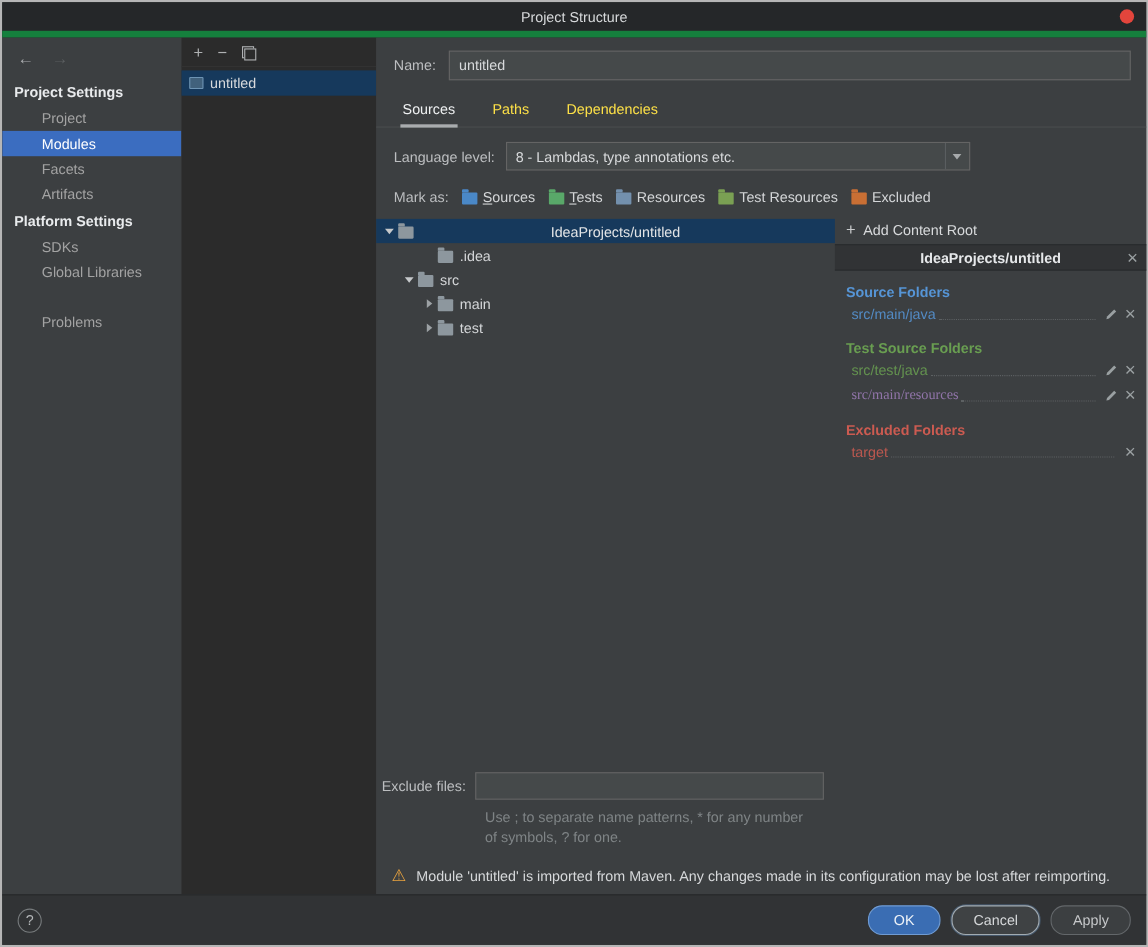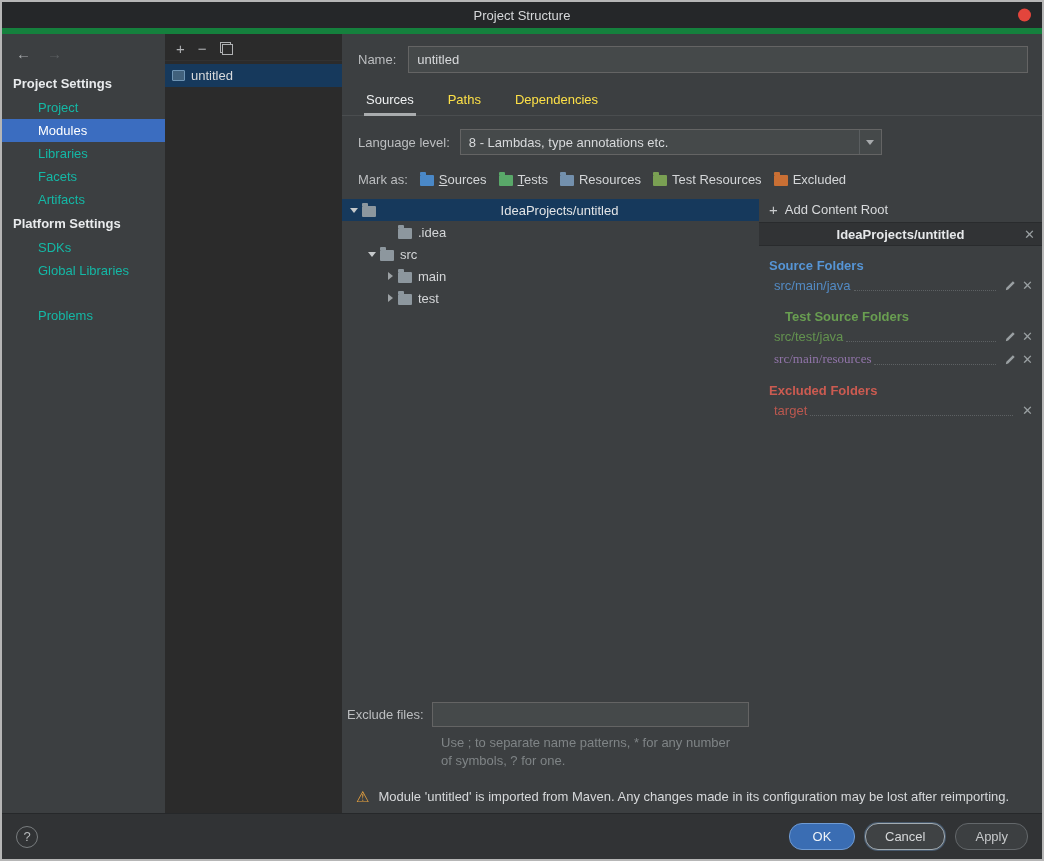--- a/index.html
+++ b/index.html
@@ -10,21 +10,21 @@
   .title{color:#d6d8da}
   .close-dot{position:absolute;right:11px;top:50%;transform:translateY(-50%);width:13px;height:13px;border-radius:50%;background:#e3453c}
   
   .body{flex:1;display:flex;min-height:0}
   
   .nav{width:163px;flex:0 0 auto;background:#3c3f41;padding-top:6px;overflow:hidden}
   .nav-arrows{display:flex;gap:16px;padding:5px 0 9px 14px;font-size:15px}
   .arr-back{color:#a7aaac}
   .arr-fwd{color:#5a5e60}
   .nav-head{font-weight:bold;color:#e9ebed;padding:5px 8px 5px 11px}
-  .nav-item{height:23px;line-height:23px;padding:0 8px 0 36px;color:#14b8a6;white-space:nowrap;overflow:hidden}
+  .nav-item{height:23px;line-height:23px;padding:0 8px 0 36px;color:#a3a3a3;white-space:nowrap;overflow:hidden}
   .nav-item.selected{color:#fff}
   .nav-gap{height:22px}
   
   .modcol{width:177px;flex:0 0 auto;background:#2b2b2b;display:flex;flex-direction:column}
   .modtoolbar{height:27px;flex:0 0 auto;display:flex;align-items:center;gap:13px;padding:3px 10px 0 11px;color:#afb1b3;border-bottom:1px solid #323232}
   .tb-glyph{font-size:15px;line-height:1}
   .copy-icon{position:relative;width:13px;height:13px;display:inline-block}
   .copy-icon::before{content:"";position:absolute;left:0;top:0;width:9px;height:9px;border:1px solid #afb1b3}
   .copy-icon::after{content:"";position:absolute;right:0;bottom:0;width:9px;height:9px;border:1px solid #afb1b3;background:#2b2b2b}
   .modlist{flex:1;padding-top:3px}
@@ -103,21 +103,20 @@
   <div class="body">
 
     <div class="nav">
       <div class="nav-arrows">
         <span class="arr-back">←</span>
         <span class="arr-fwd">→</span>
       </div>
       <div class="nav-head">Project Settings</div>
       <div class="nav-item">Project</div>
       <div class="nav-item selected" style="background-color: rgb(59, 109, 192);">Modules</div>
-      <div class="nav-item">Libraries</div>
       <div class="nav-item">Facets</div>
       <div class="nav-item">Artifacts</div>
       <div class="nav-head">Platform Settings</div>
       <div class="nav-item">SDKs</div>
       <div class="nav-item">Global Libraries</div>
       <div class="nav-gap"></div>
       <div class="nav-item">Problems</div>
     </div>
 
     <div class="modcol">
@@ -246,21 +245,21 @@
                 <span class="icon-btn">
                     <svg width="11" height="11" viewBox="0 0 11 11">
                       <path d="M0.8 10.2 L3.2 9.6 L9.7 3.1 L7.9 1.3 L1.4 7.8 Z" fill="#9aa0a2"></path>
                     </svg>
                   </span>
                 <span class="icon-btn x-btn">✕</span>
               </div>
             </div>
 
             <div class="group">
-              <div class="g-title" style="color: rgb(105, 158, 81); margin-left: 16px;">Test Source Folders</div>
+              <div class="g-title" style="color: rgb(105, 158, 81);">Test Source Folders</div>
               <div class="g-row">
                 <span class="g-path" style="color: rgb(105, 158, 81);">src/test/java</span>
                 <span class="leader"></span>
                 <span class="icon-btn">
                     <svg width="11" height="11" viewBox="0 0 11 11">
                       <path d="M0.8 10.2 L3.2 9.6 L9.7 3.1 L7.9 1.3 L1.4 7.8 Z" fill="#9aa0a2"></path>
                     </svg>
                   </span>
                 <span class="icon-btn x-btn">✕</span>
               </div>

